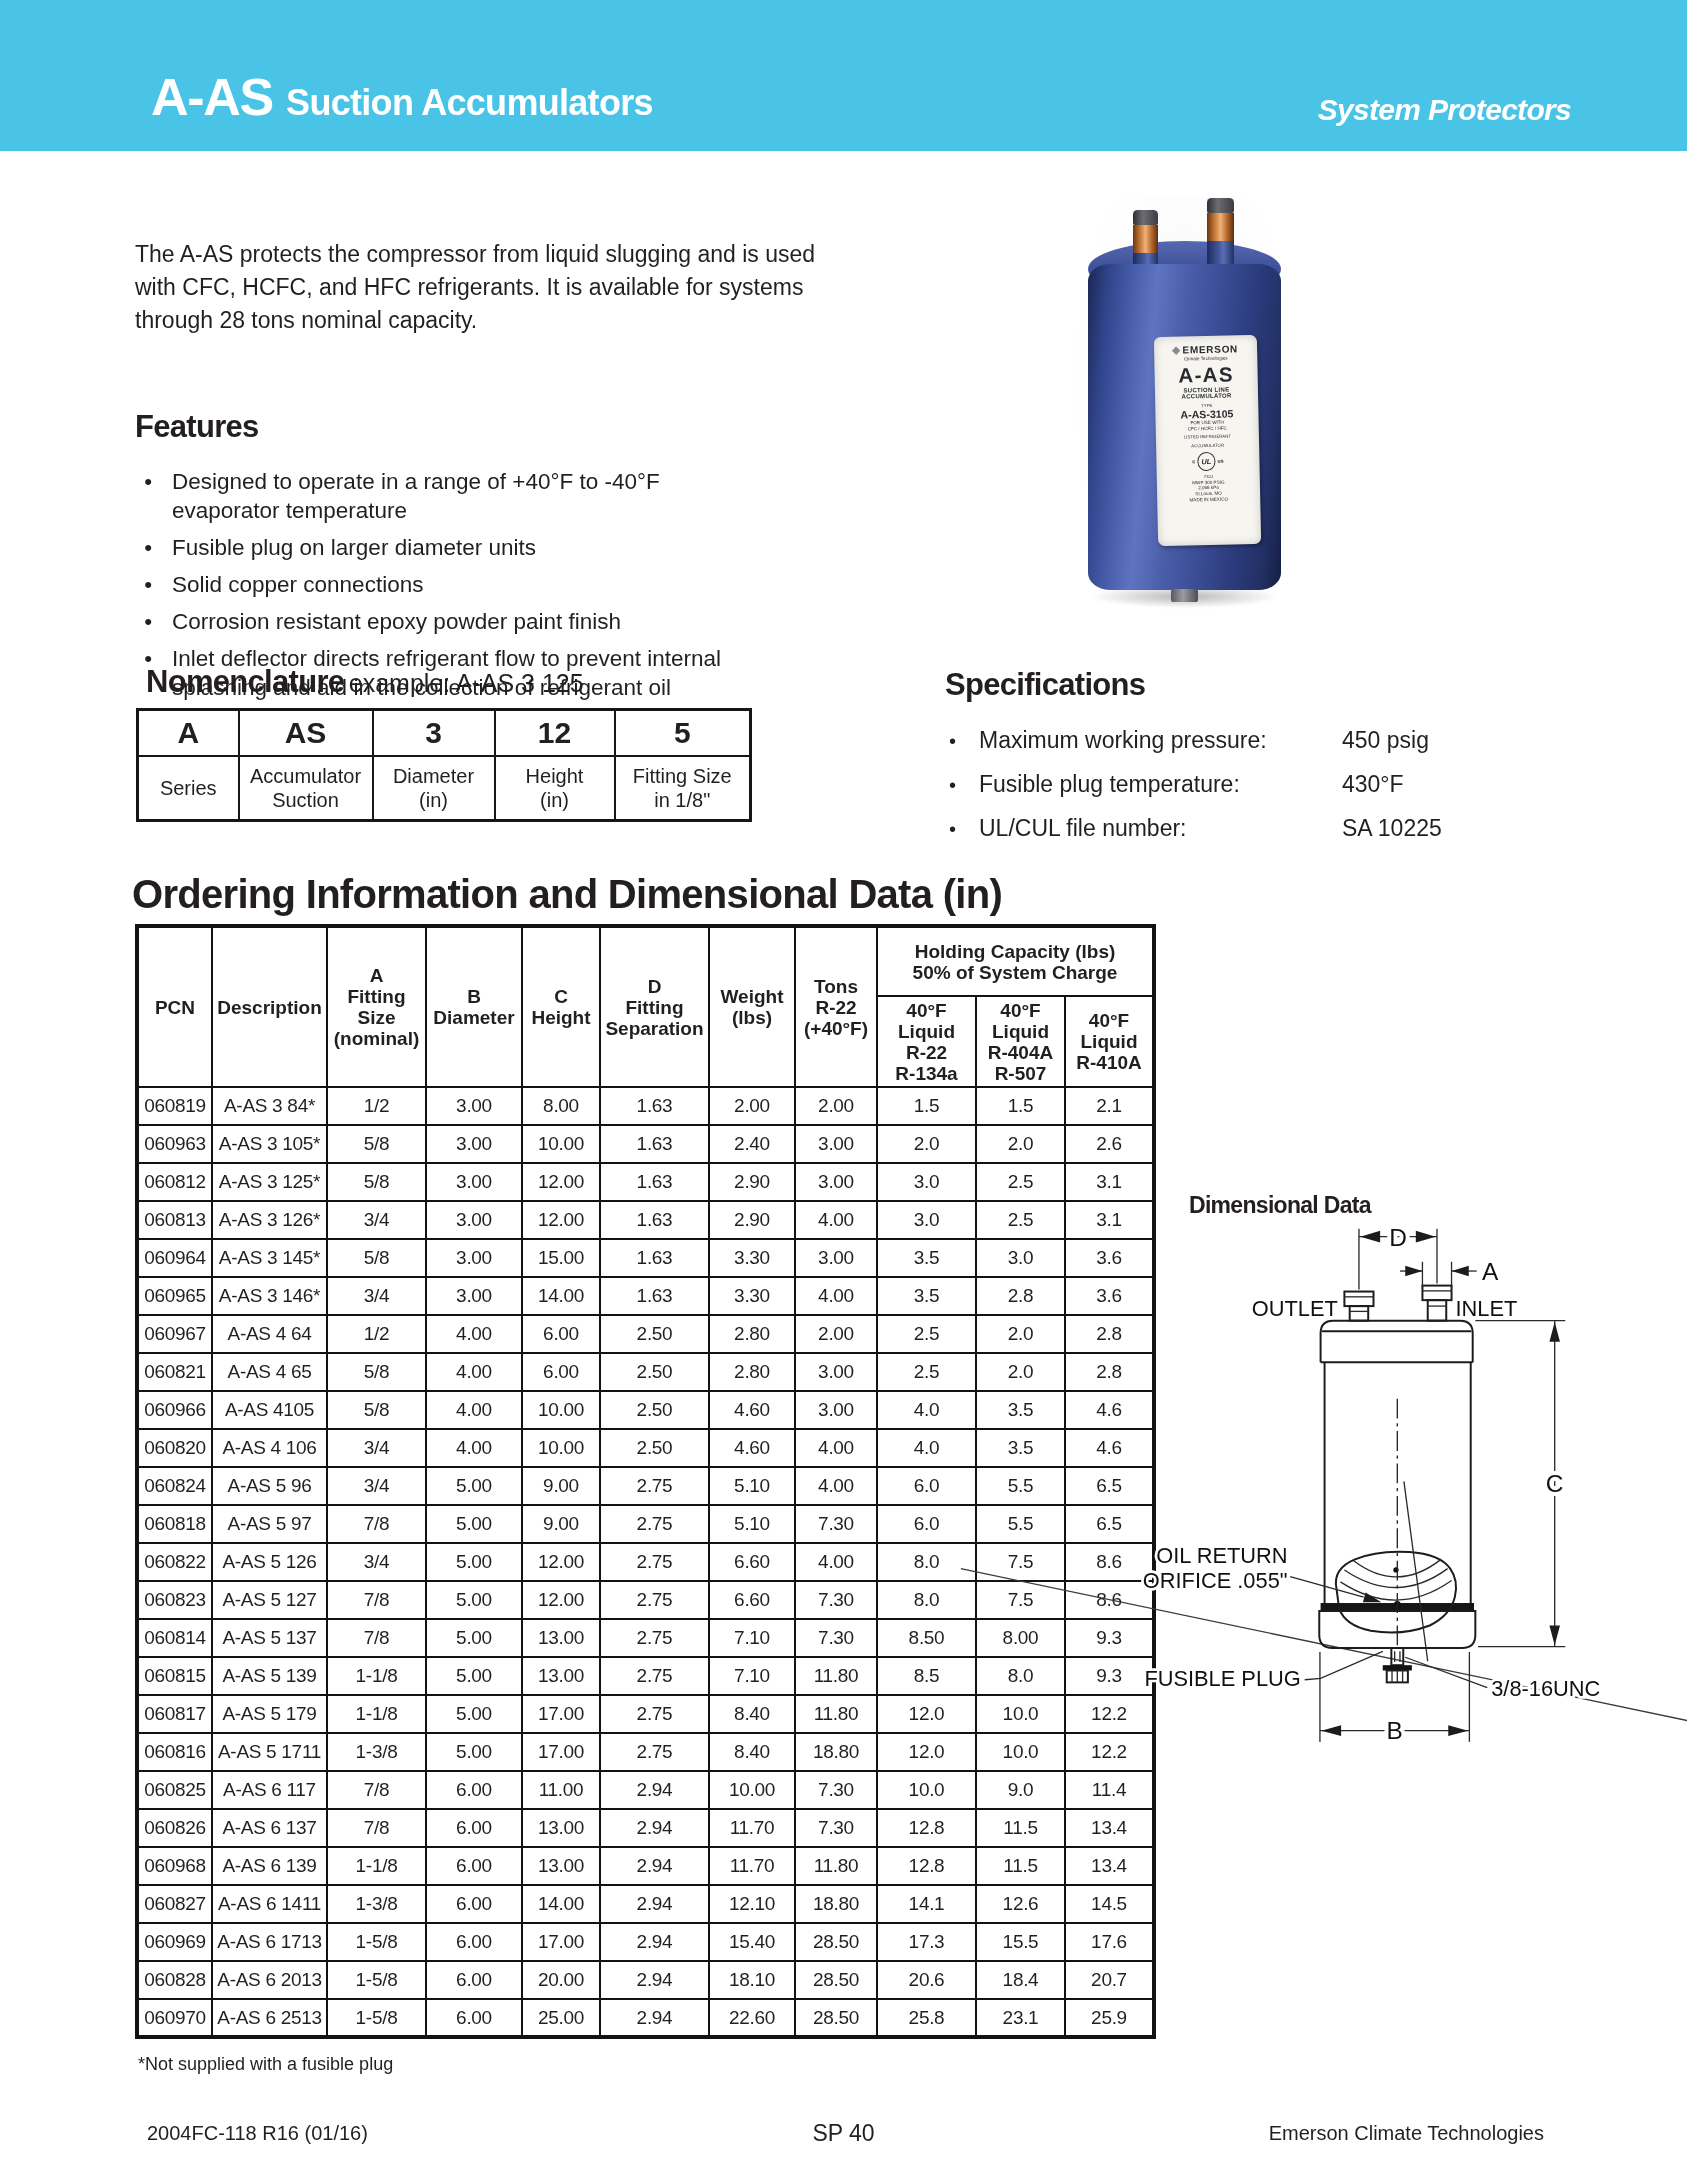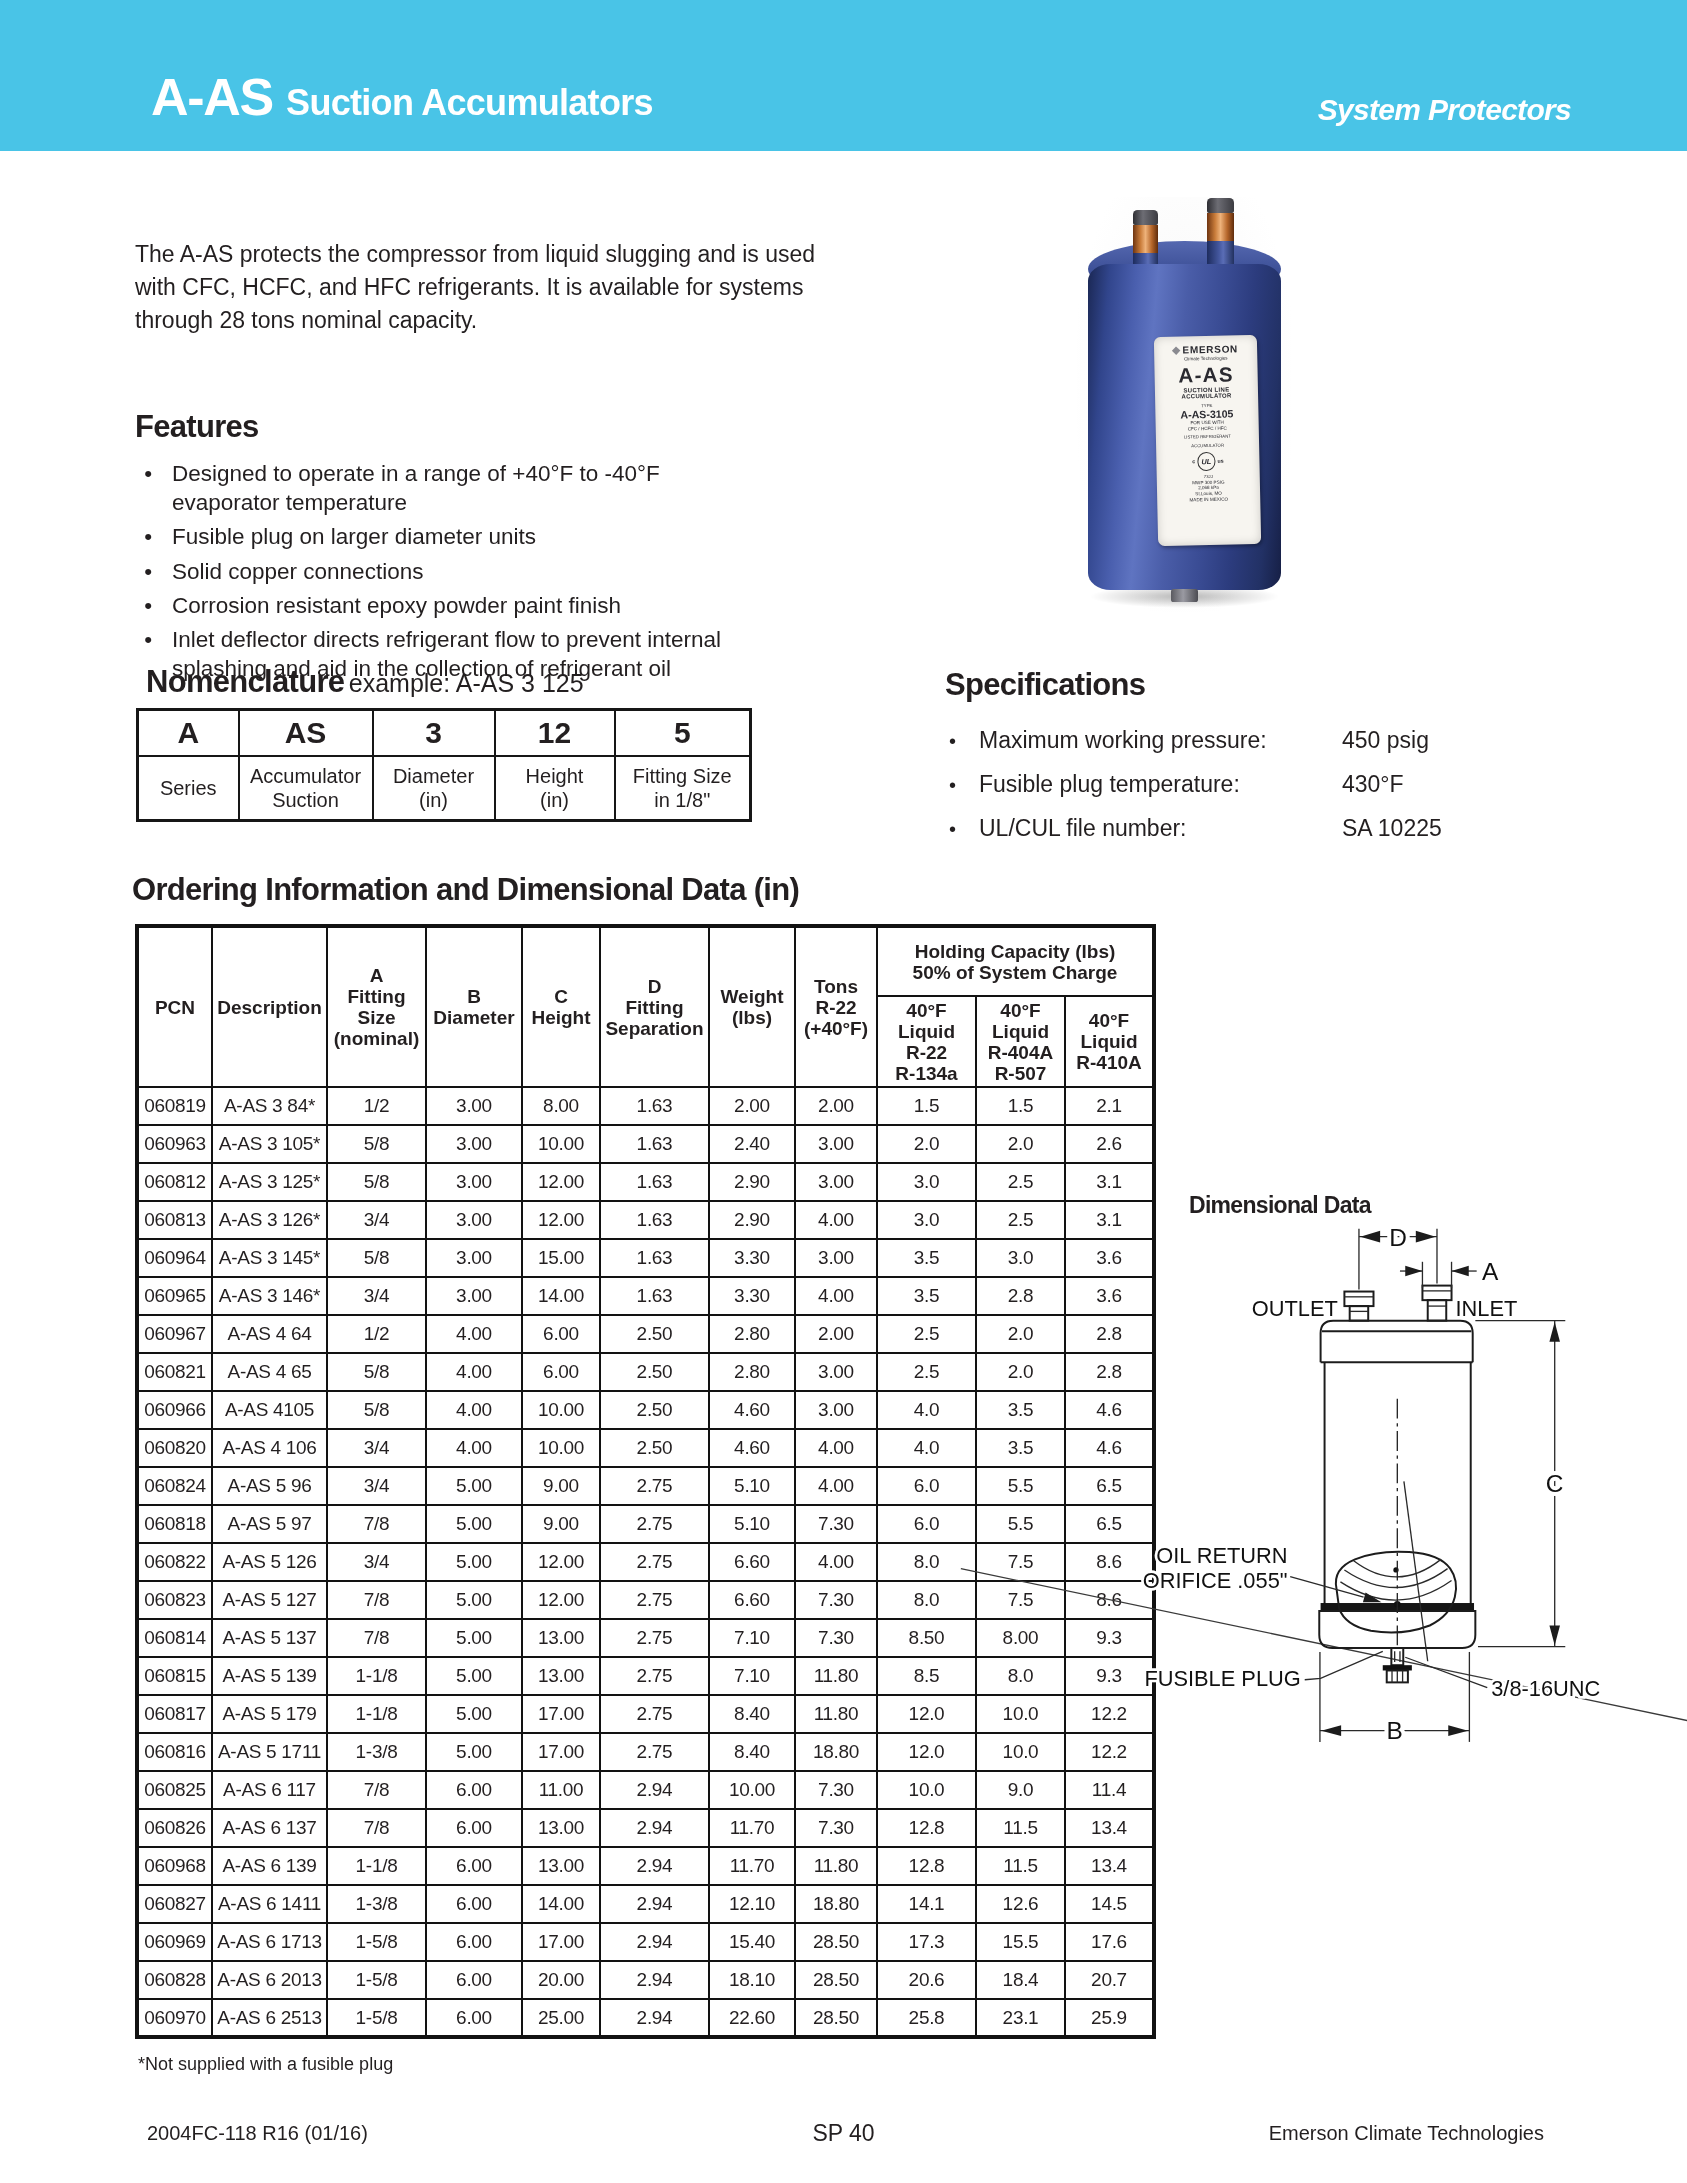--- a/index.html
+++ b/index.html
@@ -13,21 +13,21 @@
           padding:0 116px 24px 151px; }
   .band-title { display:flex; align-items:baseline; gap:13.2px; color:#fff; }
   .t-code { font-size:52px; font-weight:bold; letter-spacing:-1.3px; }
   .t-rest { font-size:36px; font-weight:bold; letter-spacing:-0.7px;text-align:right; }
   .band-right { color:#fff; font-size:30px; font-weight:bold; font-style:italic; letter-spacing:-0.7px; }
 
   
   .intro { position:absolute; left:135px; top:238px; width:887px; font-size:23px; line-height:33px; white-space:pre-line; }
   .features-h { position:absolute; left:135px; top:409px; font-size:31px; font-weight:bold; letter-spacing:-0.7px; }
   .features { position:absolute; left:135px; top:459px; width:913px; list-style:none; }
-  .feat { display:flex; margin-bottom:5.3px; font-size:22.5px; line-height:29px; }
+  .feat { display:flex; margin-bottom:5.3px; font-size:22.5px; line-height:29px;margin-top:8px; }
   .feat .bullet { flex:0 0 37px; }
   .feat .bullet::before { content:"•"; font-size:22.5px; padding-left:9.3px; }
   .feat-text { white-space:pre-line; }
 
   
   .photo { position:absolute; left:1077px; top:197px; width:214px; height:415px;
            background:radial-gradient(ellipse at 50% 45%, #f6f6f6 0%, #ffffff 75%); }
   .ph-shadow { position:absolute; left:12px; top:388px; width:191px; height:22.5px; border-radius:50%;
                background:radial-gradient(ellipse, rgba(0,0,0,.28), rgba(0,0,0,0) 70%); }
   .tube { position:absolute; display:flex; flex-direction:column; }
@@ -79,21 +79,21 @@
   
   .specs { position:absolute; left:945px; top:667px; width:662px; }
   .specs h2 { font-size:31px; font-weight:bold; letter-spacing:-0.7px; margin-bottom:16px; }
   .spec-row { display:flex; font-size:23px; line-height:43px; }
   .spec-row .bullet { flex:0 0 34px; }
   .spec-row .bullet::before { content:"•"; padding-left:4px; font-size:20px; }
   .spec-label { flex:0 0 363px; }
   .spec-value { }
 
   
-  .ord-h { position:absolute; left:132px; top:872px; font-size:31px; font-weight:bold; letter-spacing:-0.7px; }
+  .ord-h { position:absolute; left:132px; top:872px; font-size:40px; font-weight:bold; letter-spacing:-0.7px; }
   .ord-table { position:absolute; left:135px; top:924px; width:1016px; border-collapse:collapse; table-layout:fixed;
                border:4px solid #121212; }
   .ord-table th, .ord-table td { border:2px solid #121212; border-top-width:2.6px; border-bottom-width:2.6px;
                text-align:center; vertical-align:middle; }
   .ord-table thead tr.hr1 { height:70px; }
   .ord-table thead tr.hr2 { height:91px; }
   .ord-table th { font-size:19px; font-weight:bold; line-height:21px; white-space:pre-line; }
   .cap-group { font-size:20px; }
   .ord-table tbody tr { height:38px; }
   .ord-table tbody td { font-size:19px; letter-spacing:-0.3px; }

